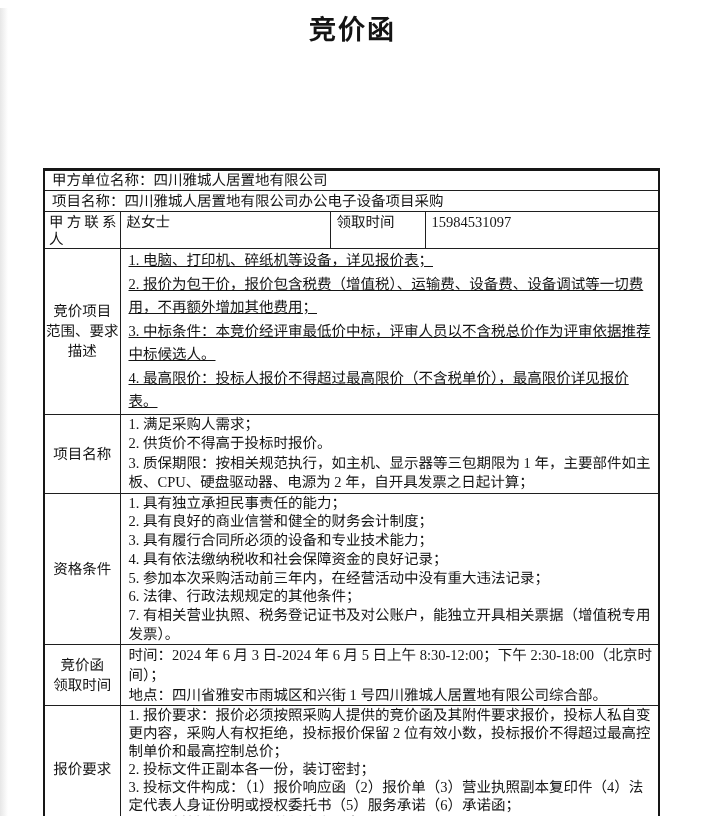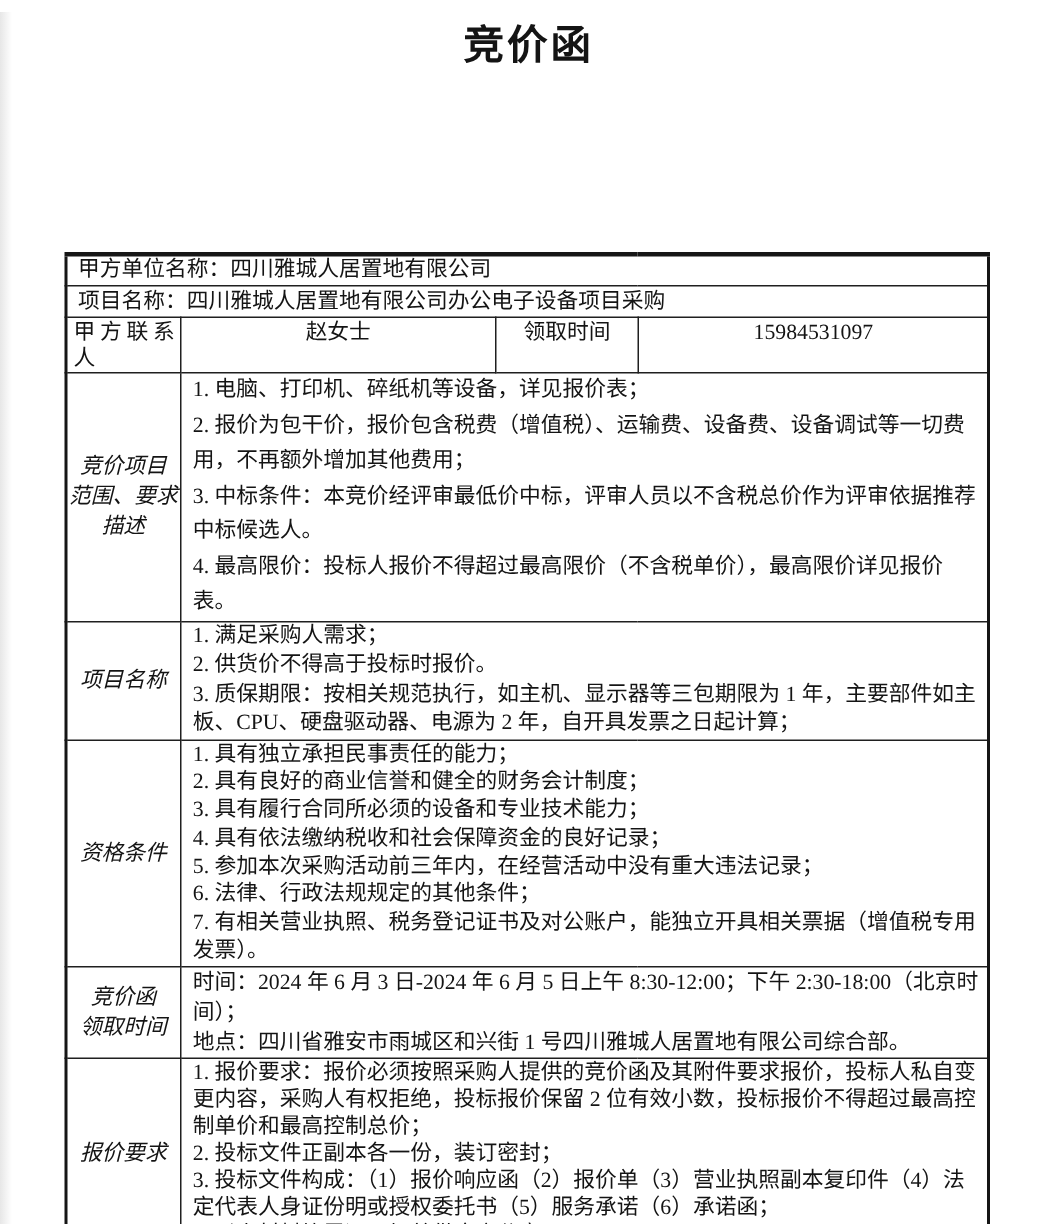--- a/index.html
+++ b/index.html
@@ -52,43 +52,42 @@
     border-top-width: 3px;
   }
   .doc-table td {
     border: 1px solid #1f1f1f;
     vertical-align: middle;
     overflow: hidden;
   }
   
   .r-full td { height: 21px; padding: 0 0 0 7px; line-height: 19px; }
   
-  .r3 td { height: 33px; vertical-align: top; padding: 2px 5px 0 6px; line-height: 17px; text-align: center; }
+  .r3 td { height: 33px; vertical-align: top; padding: 2px 5px 0 6px; line-height: 17px; }
   .r3 td.hdr-justify {
     padding: 2px 3px 0 4px;
     text-align: justify;
     margin-left: 40px;
   }
   
   .sect td.hdr {
     text-align: center;
     vertical-align: middle;
     white-space: pre-line;
     padding: 0;
     line-height: 20px;
-    font-style: italic;
   }
   .sect td.content {
     white-space: pre-line;
     vertical-align: middle;
     padding: 0 3px 0 8px;
     text-align: left;
   }
   .r4 td { height: 143px; }
-  .r4 td.content { line-height: 23.5px; }
+  .r4 td.content { line-height: 23.5px; text-decoration: underline; }
   .r5 td { height: 79px; }
   .r5 td.content { line-height: 19.5px; }
   .r6 td { height: 151px; margin-top: 39px; }
   .r6 td.content { line-height: 18.7px; }
   .r7 td { height: 60px; }
   .r7 td.content { line-height: 20px; }
   .r8 td { height: 127px; }
   .r8 td.content { line-height: 18px; }
 </style>
 </head>

